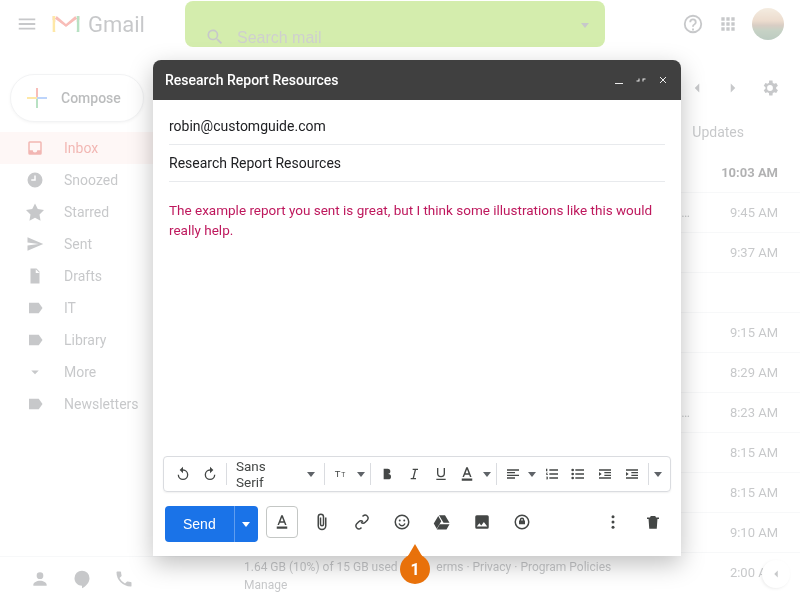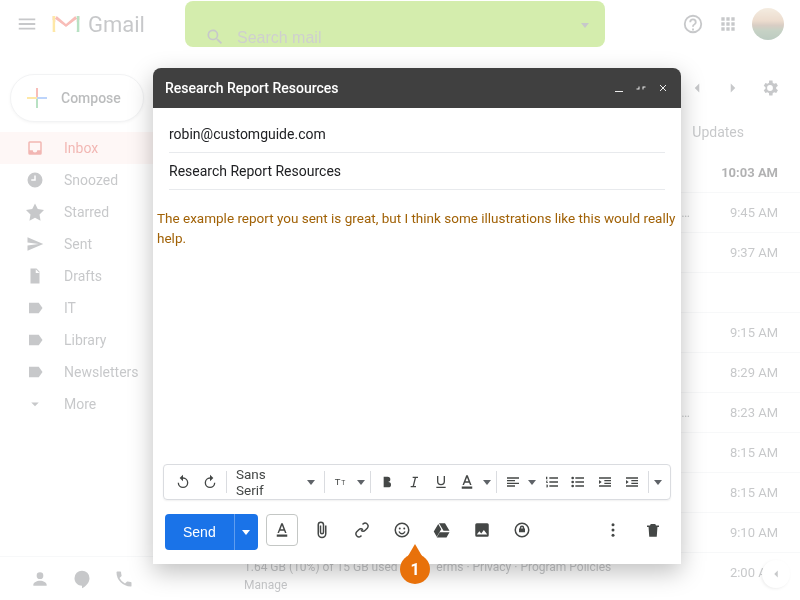--- a/index.html
+++ b/index.html
@@ -47,28 +47,28 @@
 
   
   .footer-bar { position:absolute; bottom:0; left:0; width:220px; height:44px; border-top:1px solid #e8eaed; display:flex; align-items:center; gap:22px; padding-left:30px; color:#5f6368; }
   .footer-right { position:absolute; bottom:6px; left:244px; font-size:12px; color:#5f6368; line-height:1.5; }
   .fab { position:absolute; bottom:12px; right:10px; width:28px; height:28px; border-radius:50%; background:#fff; box-shadow:-1px 1px 3px rgba(0,0,0,0.2); display:flex; align-items:center; justify-content:center; color:#5f6368; }
 
   
   .scrim { position:absolute; inset:0; background:rgba(255,255,255,0.65); }
 
   
-  .compose-window { position:absolute; top:68px; left:153px; width:528px; height:496px; background:#fff; box-shadow:0 8px 24px rgba(0,0,0,0.25); border-radius:8px 8px 0 0; display:flex; flex-direction:column; overflow:hidden; }
+  .compose-window { position:absolute; top:60px; left:153px; width:528px; height:496px; background:#fff; box-shadow:0 8px 24px rgba(0,0,0,0.25); border-radius:8px 8px 0 0; display:flex; flex-direction:column; overflow:hidden; }
   .cw-header { background:#404040; color:#fff; height:40px; display:flex; align-items:center; padding:0 12px; font-size:14px; }
   .cw-header .title { flex:1; font-weight:500; }
   .cw-header .wicons { display:flex; gap:10px; }
   .cw-header .wicons span { cursor:pointer; opacity:0.9; }
   .cw-fields { padding: 8px 16px; font-size:14px; color:#202124; }
   .cw-field { padding: 10px 0; border-bottom:1px solid #e8eaed; }
-  .cw-body { flex:1; padding: 10px 4px; font-size:13.5px; color:#a16207; line-height:1.5; }
+  .cw-body { flex:1; padding: 10px 16px; font-size:13.5px; color:#be185d; line-height:1.5; }
 
   .format-toolbar { border:1px solid #dadce0; border-radius:4px; margin: 0 10px 8px 10px; height:36px; display:flex; align-items:center; padding: 0 6px; gap:0; color:#444746; box-shadow: 0 1px 2px rgba(0,0,0,0.06); }
   .ft-btn { width:30px; height:30px; display:flex; align-items:center; justify-content:center; border-radius:4px; }
   .ft-sep { width:1px; height:22px; background:#dadce0; margin:0 3px; }
   .font-sel { display:flex; align-items:center; padding:0 6px; font-size:13.5px; gap:21px; }
   .tri-down { width:0; height:0; border-left:4px solid transparent; border-right:4px solid transparent; border-top:5px solid #5f6368; }
 
   .send-row { display:flex; align-items:flex-start; padding: 6px 12px 14px 12px; gap:8px; }
   .send-btn { display:flex; align-items:center; }
   .send-main { background:#1a73e8; color:#fff; border:none; height:36px; padding:0 18px; font-size:14px; font-weight:500; border-radius:4px 0 0 4px; }
@@ -190,32 +190,32 @@
         <span class="ni-icon">
             <svg width="18" height="18" viewBox="0 0 24 24">
               <path fill="#5f6368" d="M17 5H4v14h13l5-7z"></path>
             </svg>
           </span>
         <span>Library</span>
       </li>
       <li class="nav-item">
         <span class="ni-icon">
             <svg width="18" height="18" viewBox="0 0 24 24">
+              <path fill="#5f6368" d="M7 10l5 5 5-5z"></path>
+            </svg>
+          </span>
+        <span>More</span>
+      </li>
+      <li class="nav-item">
+        <span class="ni-icon">
+            <svg width="18" height="18" viewBox="0 0 24 24">
               <path fill="#5f6368" d="M17 5H4v14h13l5-7z"></path>
             </svg>
           </span>
         <span>Newsletters</span>
-      </li>
-      <li class="nav-item">
-        <span class="ni-icon">
-            <svg width="18" height="18" viewBox="0 0 24 24">
-              <path fill="#5f6368" d="M7 10l5 5 5-5z"></path>
-            </svg>
-          </span>
-        <span>More</span>
       </li>
     </ul>
   </div>
 
   <div class="main">
     <div class="toolbar-row">
       <span>
           <svg width="18" height="18" viewBox="0 0 24 24">
             <path fill="#5f6368" d="M15 6l-6 6 6 6z"></path>
           </svg>

